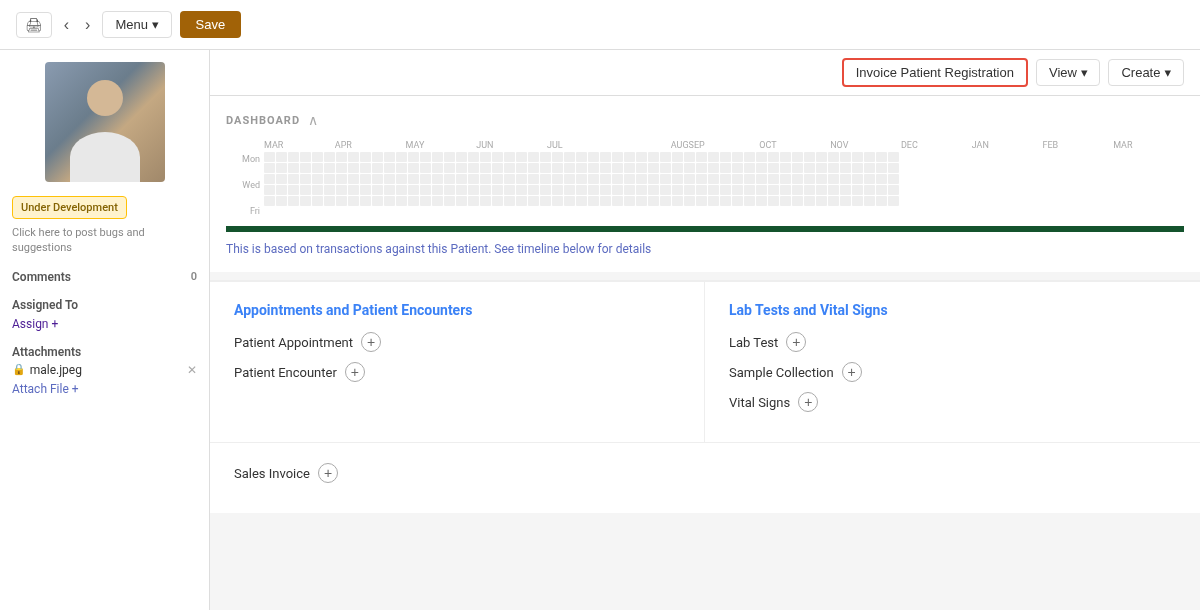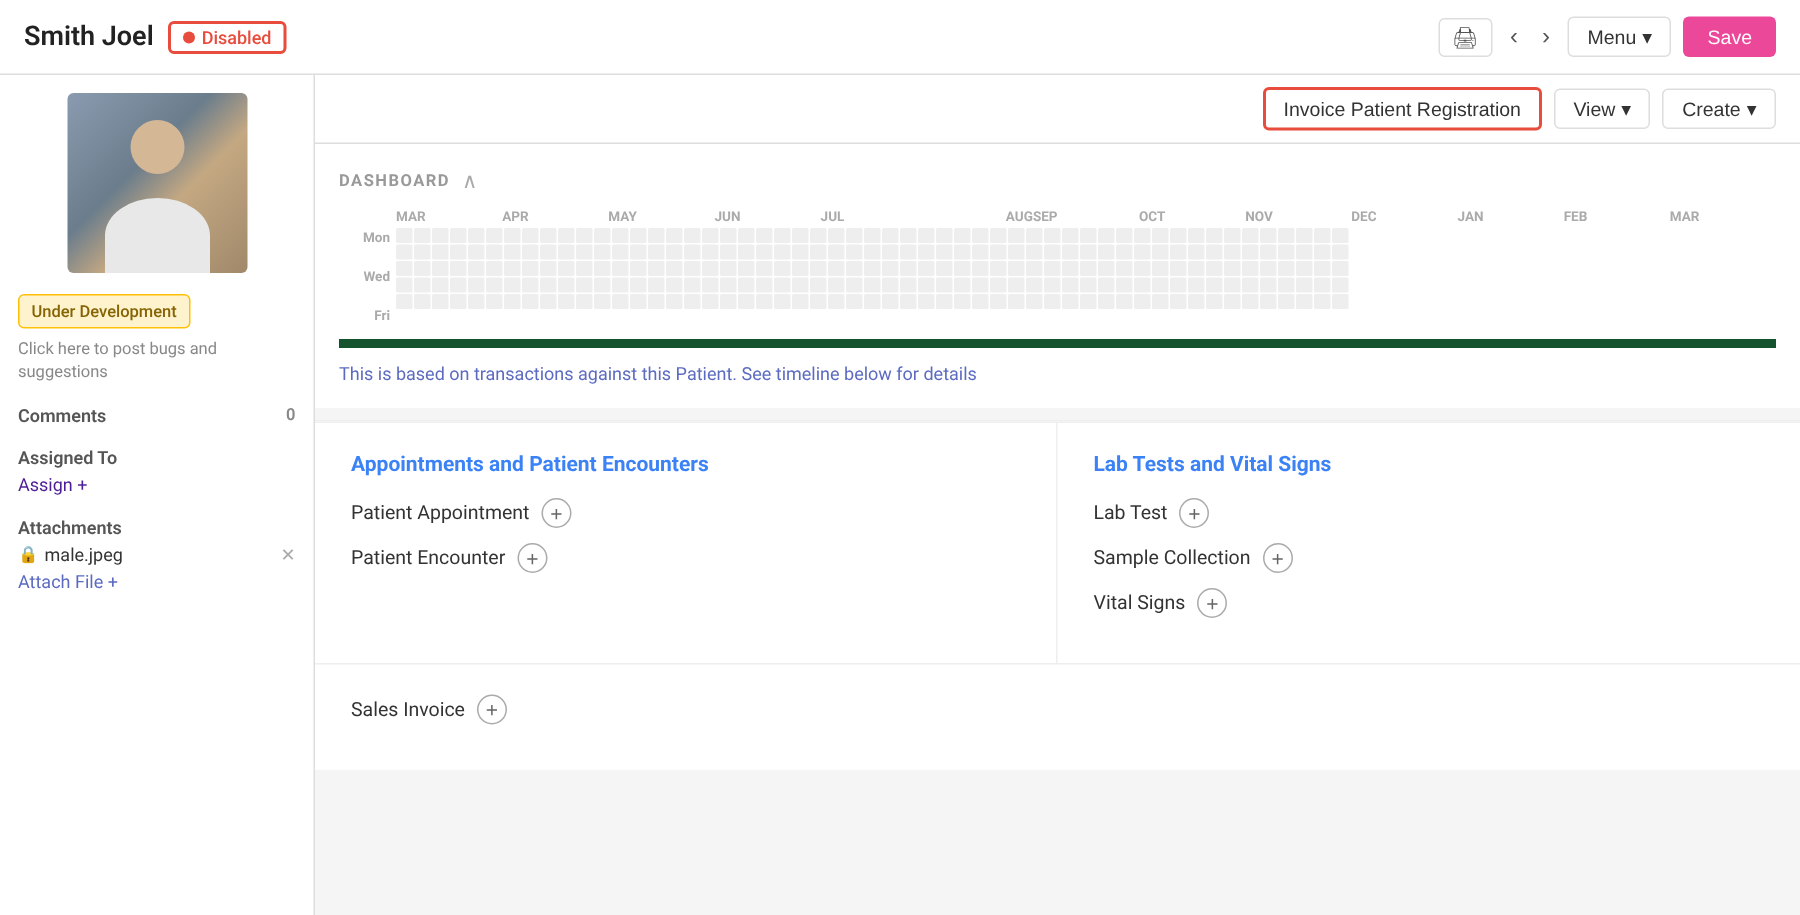--- a/index.html
+++ b/index.html
@@ -24,21 +24,21 @@
       background: none; border: 1px solid #ddd; border-radius: 4px;
       padding: 4px 8px; cursor: pointer; color: #555; font-size: 14px;
     }
     .nav-btn { background: none; border: none; cursor: pointer; color: #555; font-size: 16px; padding: 4px; }
     .btn-menu {
       background: #fff; border: 1px solid #ddd; border-radius: 4px;
       padding: 5px 12px; cursor: pointer; font-size: 13px; color: #333;
       display: flex; align-items: center; gap: 4px;
     }
     .btn-save {
-      background: #ec4899; border: none; border-radius: 4px;
+      background: #a16207; border: none; border-radius: 4px;
       padding: 6px 16px; cursor: pointer; font-size: 13px; color: #fff; font-weight: 500;
     }
 
     
     .main-layout { display: flex; height: calc(100vh - 50px); overflow: hidden; }
 
     
     .sidebar {
       width: 210px; min-width: 210px; background: #fff;
       border-right: 1px solid #ddd; padding: 12px; overflow-y: auto;
@@ -100,21 +100,21 @@
       display: flex; align-items: center; gap: 4px;
     }
 
     
     .dashboard-panel { background: #fff; margin: 0; padding: 16px; }
     .dashboard-header { display: flex; align-items: center; gap: 8px; margin-bottom: 12px; }
     .dashboard-title { font-size: 11px; font-weight: 700; color: #999; letter-spacing: 1px; }
     .collapse-btn { background: none; border: none; cursor: pointer; color: #aaa; font-size: 14px; }
 
     
-    .heatmap-container { overflow-x: auto; font-weight: bold; }
+    .heatmap-container { overflow-x: auto; }
 
     .dashboard-note { font-size: 12px; color: #5c6bc0; margin-top: 10px; padding-top: 10px; border-top: 6px solid #14532d; }
 
     
     .sections-grid { display: grid; grid-template-columns: 1fr 1fr; gap: 0; background: #fff; border-top: 1px solid #eee; }
     .section-block { padding: 20px 24px; border-right: 1px solid #eee; }
     .section-block:last-child { border-right: none; }
     .section-title { font-size: 14px; font-weight: 700; color: #3b82f6; margin-bottom: 14px; }
     .section-item { display: flex; align-items: center; gap: 8px; margin-bottom: 10px; font-size: 13px; color: #333; }
     .add-btn {
@@ -122,27 +122,20 @@
       background: none; cursor: pointer; color: #666; font-size: 14px; line-height: 1;
       display: flex; align-items: center; justify-content: center;
     }
 
     .billing-section { background: #fff; border-top: 1px solid #eee; padding: 20px 24px; }
   </style>
 </head>
 <body>
 
 <div class="top-header">
-  <div class="header-left">
-    <span class="page-title">Smith Joel</span>
-    <div class="disabled-badge">
-      <span class="disabled-dot"></span>
-      <span>Disabled</span>
-    </div>
-  </div>
   <div class="header-right">
     <button class="icon-btn">🖨</button>
     <button class="nav-btn">‹</button>
     <button class="nav-btn">›</button>
     <button class="btn-menu">
       <span>Menu</span>
       <span>▾</span>
     </button>
     <button class="btn-save">Save</button>
   </div>

